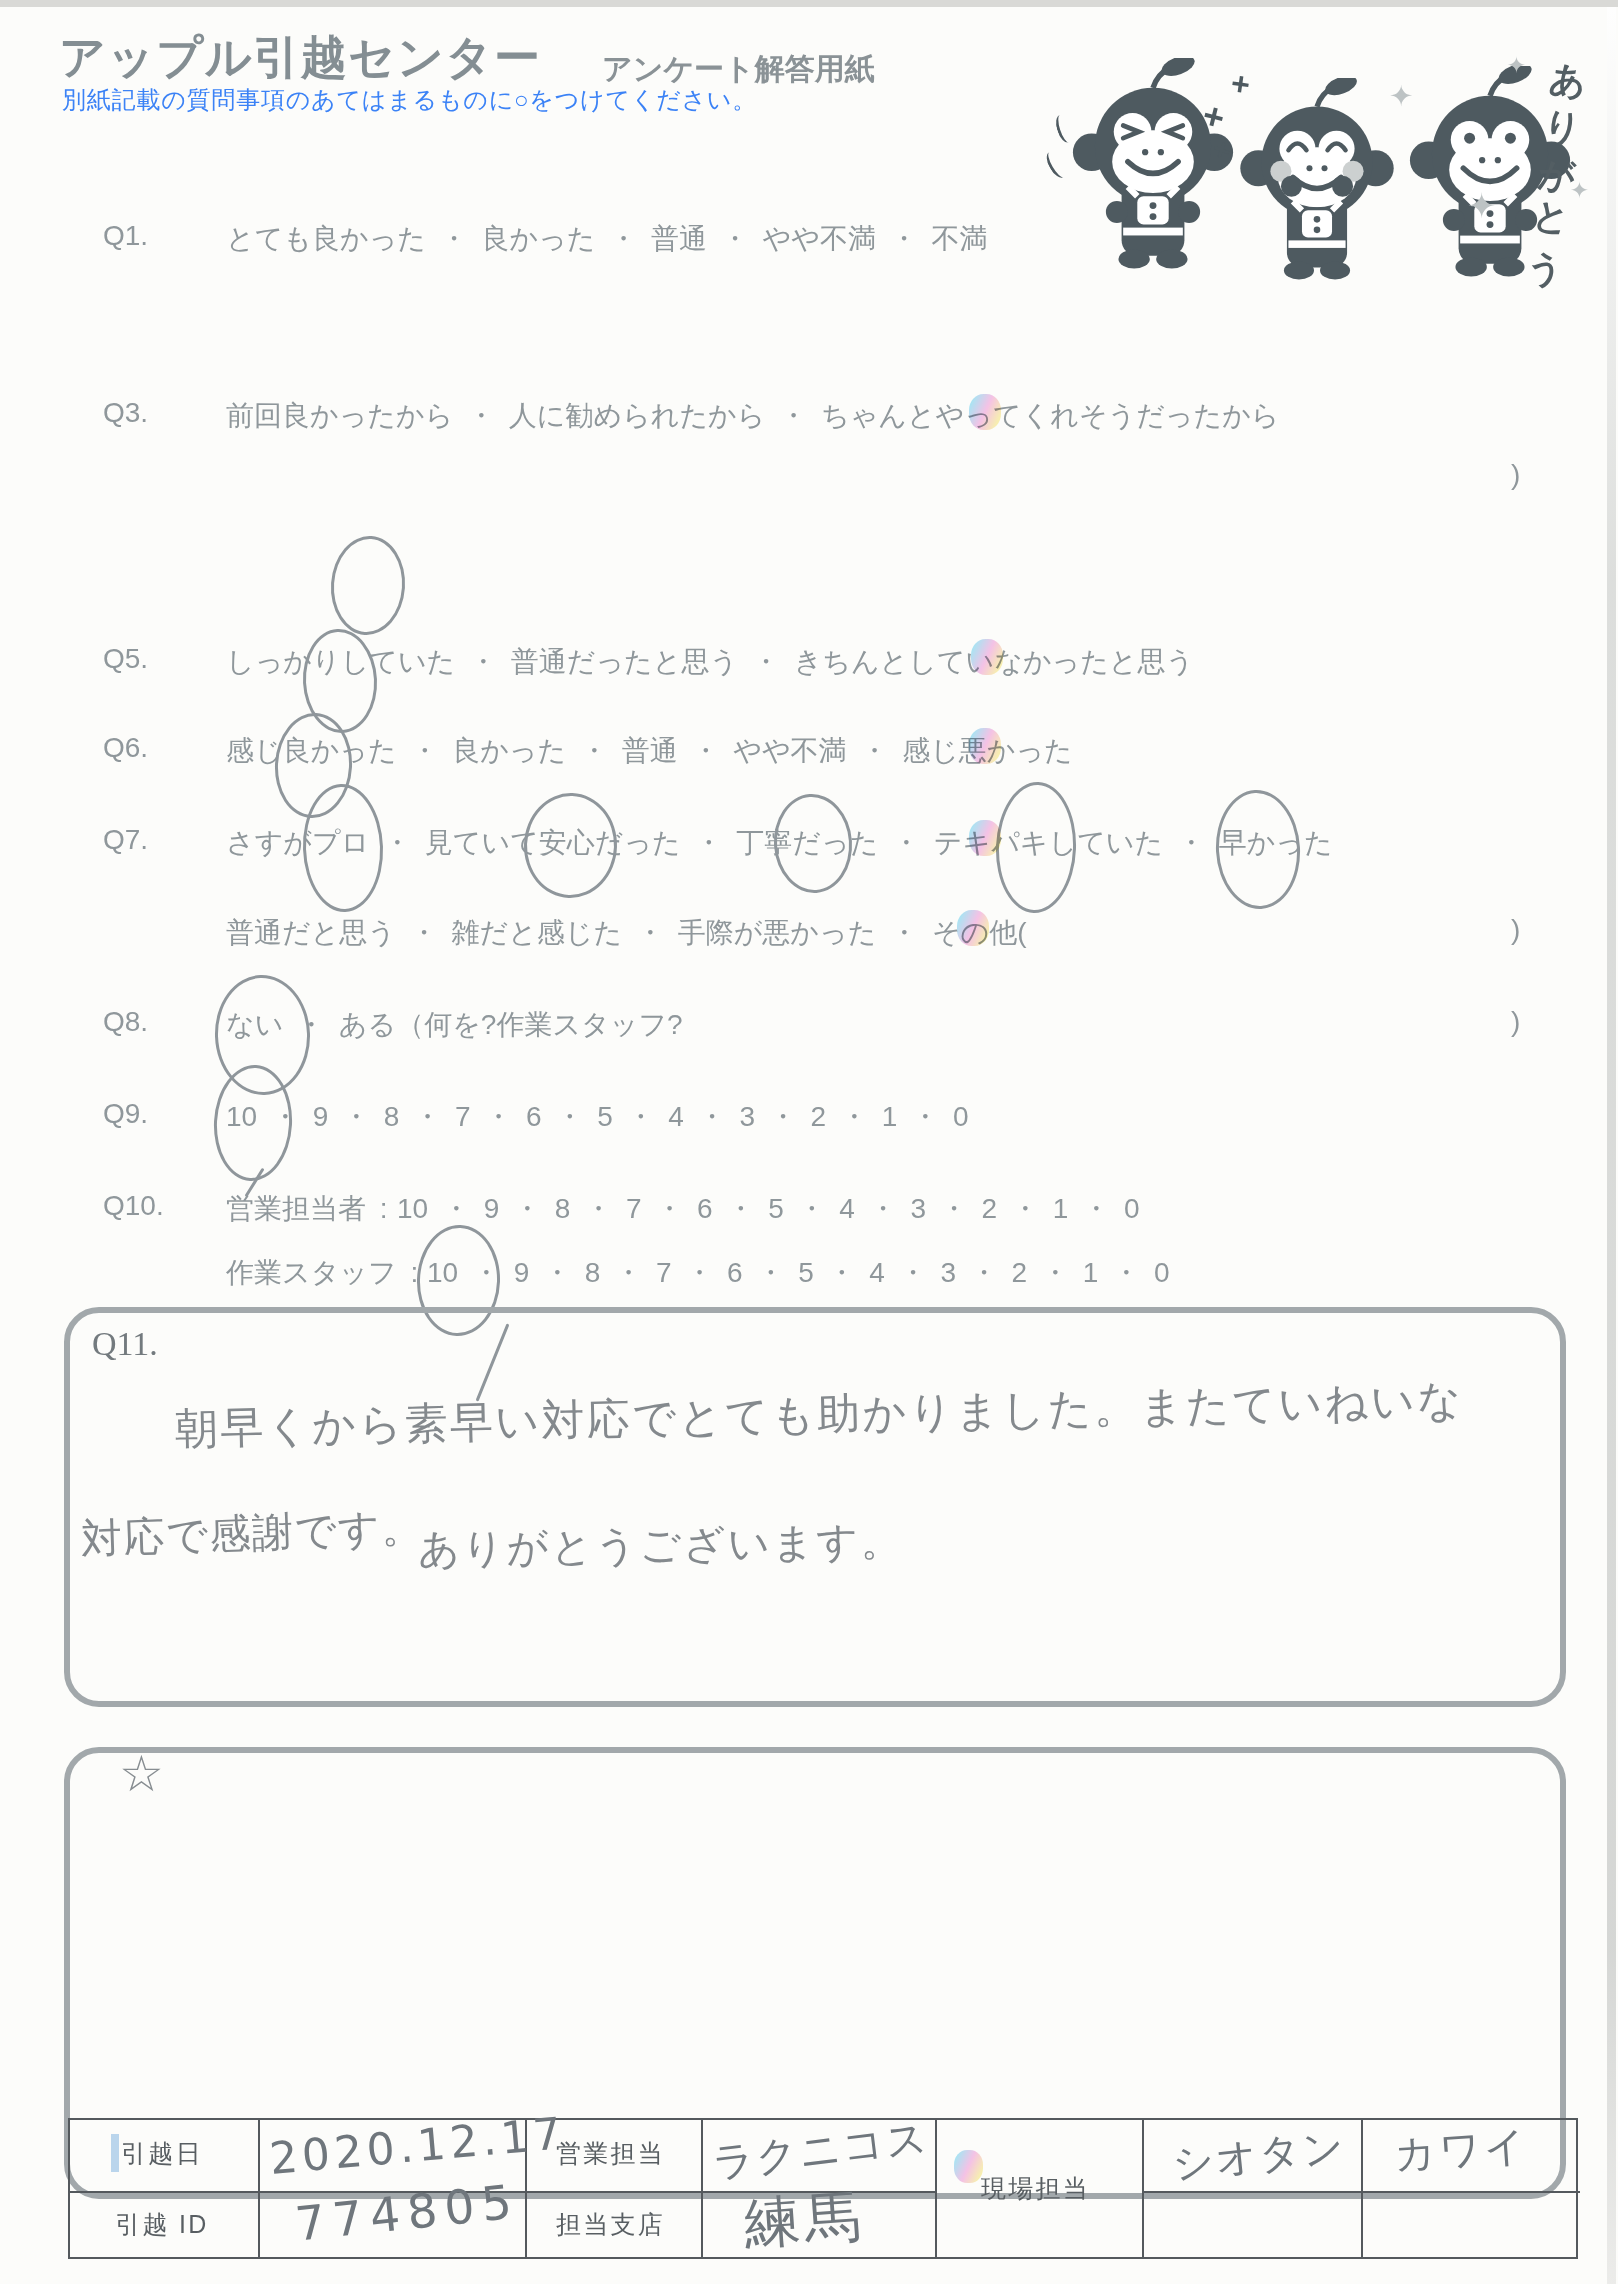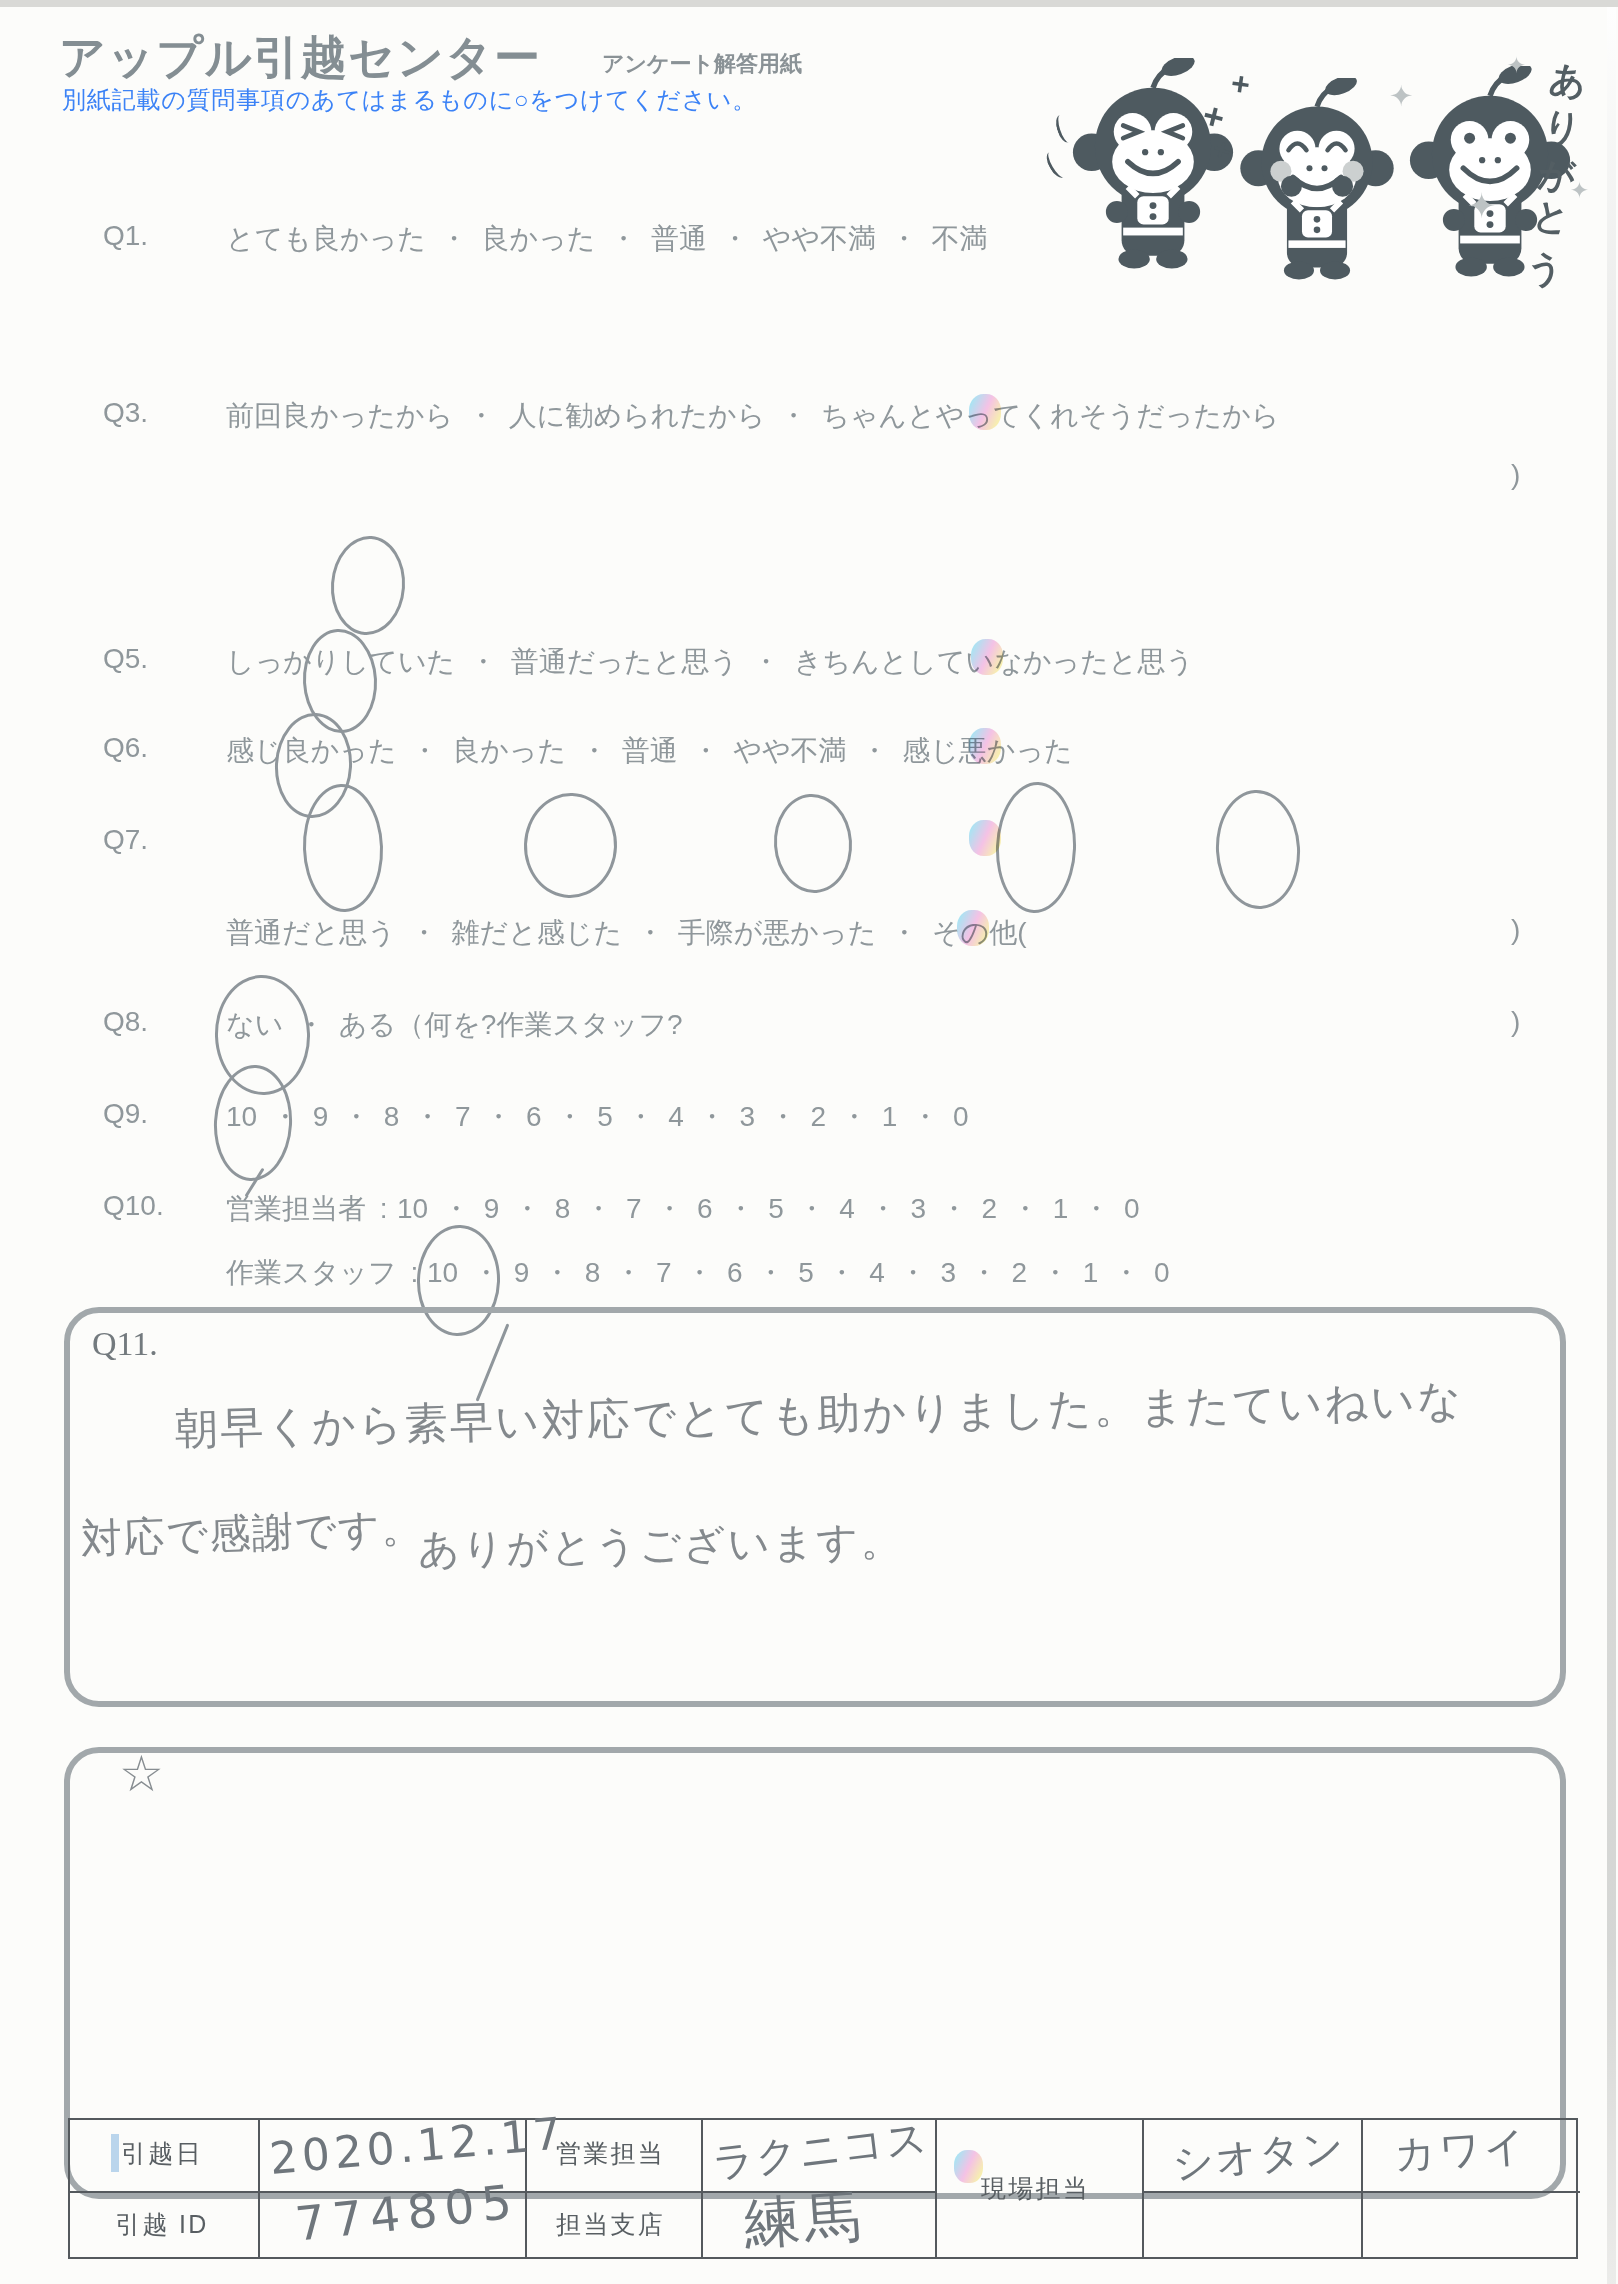--- a/index.html
+++ b/index.html
@@ -1,20 +1,20 @@
 <!DOCTYPE html>
 <html style="font-size:12px"><head>
 <meta charset="utf-8">
 <style>
   html,body{margin:0;padding:0;background:#d9d9d6;}
   .page{position:relative;width:1618px;height:2284px;margin:7px auto;background:#fcfcfa;
         font-family:"Liberation Sans",sans-serif;color:#8f979b;overflow:hidden;text-align:right;}
   
   .title{position:absolute;left:59px;top:19.6px;font-size:46px;font-weight:800;color:#848e93;letter-spacing:1.5px;white-space:nowrap;}
-  .subtitle{position:absolute;left:602px;top:42px;font-size:22px;font-weight:700;color:#8a9296;white-space:nowrap;}
+  .subtitle{position:absolute;left:602px;top:42px;font-size:30px;font-weight:700;color:#8a9296;white-space:nowrap;}
   .instruction{position:absolute;left:62px;top:77px;font-size:24px;color:#3b82f6;letter-spacing:0.8px;white-space:nowrap;}
   
   .qrow{position:absolute;left:0;width:1618px;height:39px;font-size:28px;white-space:nowrap;}
   .qlabel{position:absolute;left:103px;}
   .qopts{position:absolute;left:226px;word-spacing:6px;}
   .nums{position:absolute;word-spacing:6px;}
   .qclose{position:absolute;left:1511px;}
   
   .circle{position:absolute;border:3px solid #8f969b;border-radius:50%;}
   .tail{position:absolute;background:#8f969b;border-radius:2.3px;}
@@ -162,20 +162,21 @@
   <div class="qrow" style="top:636px">
     <span class="qlabel">Q5.</span>
     <span class="qopts">しっかりしていた ・ 普通だったと思う ・ きちんとしていなかったと思う</span>
   </div>
   <div class="qrow" style="top:725px">
     <span class="qlabel">Q6.</span>
     <span class="qopts">感じ良かった ・ 良かった ・ 普通 ・ やや不満 ・ 感じ悪かった</span>
   </div>
   <div class="qrow" style="top:817px">
     <span class="qlabel">Q7.</span>
+    <span class="qopts">さすがプロ ・ 見ていて安心だった ・ 丁寧だった ・ テキパキしていた ・ 早かった</span>
   </div>
   <div class="qrow" style="top:907px">
     <span class="qopts">普通だと思う ・ 雑だと感じた ・ 手際が悪かった ・ その他(</span>
     <span class="qclose">)</span>
   </div>
   <div class="qrow" style="top:999px">
     <span class="qlabel">Q8.</span>
     <span class="qopts">ない ・ ある（何を?作業スタッフ?</span>
     <span class="qclose">)</span>
   </div>

